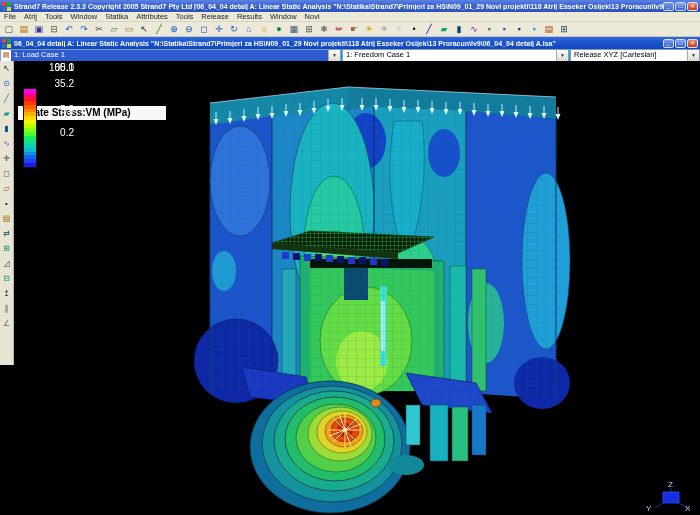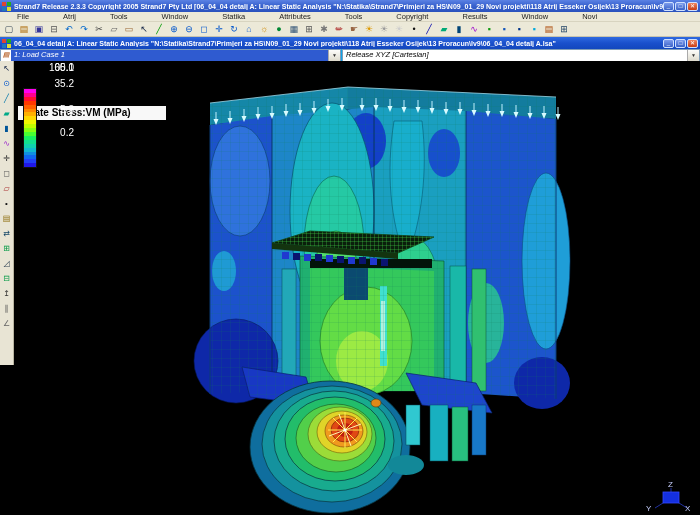--- a/index.html
+++ b/index.html
@@ -16,35 +16,35 @@
   .appicon i:nth-child(2){background:#2a2;}
   .appicon i:nth-child(3){background:#27b;}
   .appicon i:nth-child(4){background:#dd3;}
   .wbtns{display:flex;gap:1px;}
   .wbtn{width:11px;height:9px;border:1px solid #cfe0ff;border-radius:2px;box-sizing:border-box;
     background:linear-gradient(#7d9cec,#3a62c8);color:#fff;font-size:6px;line-height:6px;
     text-align:center;cursor:default;}
   .wbtn.close{background:linear-gradient(#ef8560,#c63d17);}
   .menubar{position:absolute;top:12px;left:0;width:700px;height:10px;background:#ece9d8;
     border-bottom:1px solid #d8d4c0;display:flex;align-items:center;box-sizing:border-box;}
-  .mi{font-size:7.5px;color:#222;padding:0 17px;text-align:center;}
+  .mi{font-size:7.5px;color:#222;padding:0 4px;text-align:center;}
   .toolbar{position:absolute;top:22px;left:0;width:700px;height:15px;background:#ece9d8;
     display:flex;align-items:center;padding-left:2px;box-sizing:border-box;
     border-bottom:1px solid #c8c4b0;}
   .ti{width:14px;height:13px;font-size:9px;line-height:13px;text-align:center;color:#444;
     margin-right:1px;flex:0 0 auto;}
   
   .childbar{position:absolute;top:37px;left:0;width:700px;height:12px;
     background:linear-gradient(180deg,#2f6ae0 0%,#1a50cc 50%,#1247bd 100%);
     display:flex;align-items:center;padding:0 2px;box-sizing:border-box;}
   .childbar .ttext{color:#fff;font-size:7px;font-weight:bold;white-space:nowrap;
     overflow:hidden;flex:1;margin-left:3px;}
   
   .combos{position:absolute;top:49px;left:0;width:700px;height:16px;background:#0ea5e9;
-    display:flex;align-items:stretch;box-sizing:border-box;border-bottom:1px solid #999;font-style:italic;}
+    display:flex;align-items:stretch;box-sizing:border-box;border-bottom:1px solid #999;}
   .combo{display:flex;align-items:stretch;border:1px solid #7f9db9;background:#fff;
     box-sizing:border-box;margin-right:1px;}
   .combo .cfield{font-size:7.5px;line-height:10px;padding:0 3px;white-space:nowrap;
     overflow:hidden;flex:1;color:#000;}
   .combo .sel{background:#2f5bd0;color:#fff;}
   .combo .carr{width:11px;background:linear-gradient(#fdfdfb,#d8d4c4);border-left:1px solid #aaa;
     font-size:5px;line-height:10px;text-align:center;color:#333;}
   .lc-ico{width:10px;font-size:7px;line-height:10px;text-align:center;color:#a40;background:#fff;}
   
   .lefttb{position:absolute;top:61px;left:0;width:14px;height:304px;background:#e8e4d4;
@@ -92,21 +92,21 @@
 
 <div class="menubar">
 
 <span class="mi">File</span>
     <span class="mi">Atrij</span>
     <span class="mi">Tools</span>
     <span class="mi">Window</span>
     <span class="mi">Statika</span>
     <span class="mi">Attributes</span>
     <span class="mi">Tools</span>
-    <span class="mi">Copyright</span>
+    <span class="mi">Release</span>
     <span class="mi">Results</span>
     <span class="mi">Window</span>
     <span class="mi">Novi</span>
   </div>
 
 <div class="toolbar">
 
 <span class="ti" style="color: rgb(51, 68, 85);">▢</span>
     <span class="ti" style="color: rgb(170, 102, 0);">▤</span>
     <span class="ti" style="color: rgb(51, 51, 153);">▣</span>
@@ -161,20 +161,24 @@
     <div class="wbtn close">✕</div>
   </div>
 </div>
 
 <div class="combos">
   <div class="combo" style="width:341px;">
     <span class="lc-ico">▤</span>
     <span class="cfield sel">1: Load Case 1</span>
     <span class="carr">▼</span>
   </div>
+  <div class="combo" style="width:227px;">
+    <span class="cfield">1: Freedom Case 1</span>
+    <span class="carr">▼</span>
+  </div>
   <div class="combo" style="flex:1;margin-right:0;">
     <span class="cfield">Release XYZ [Cartesian]</span>
     <span class="carr">▼</span>
   </div>
 </div>
 
 <div class="viewport"></div>
 
 <div class="lefttb">
 

